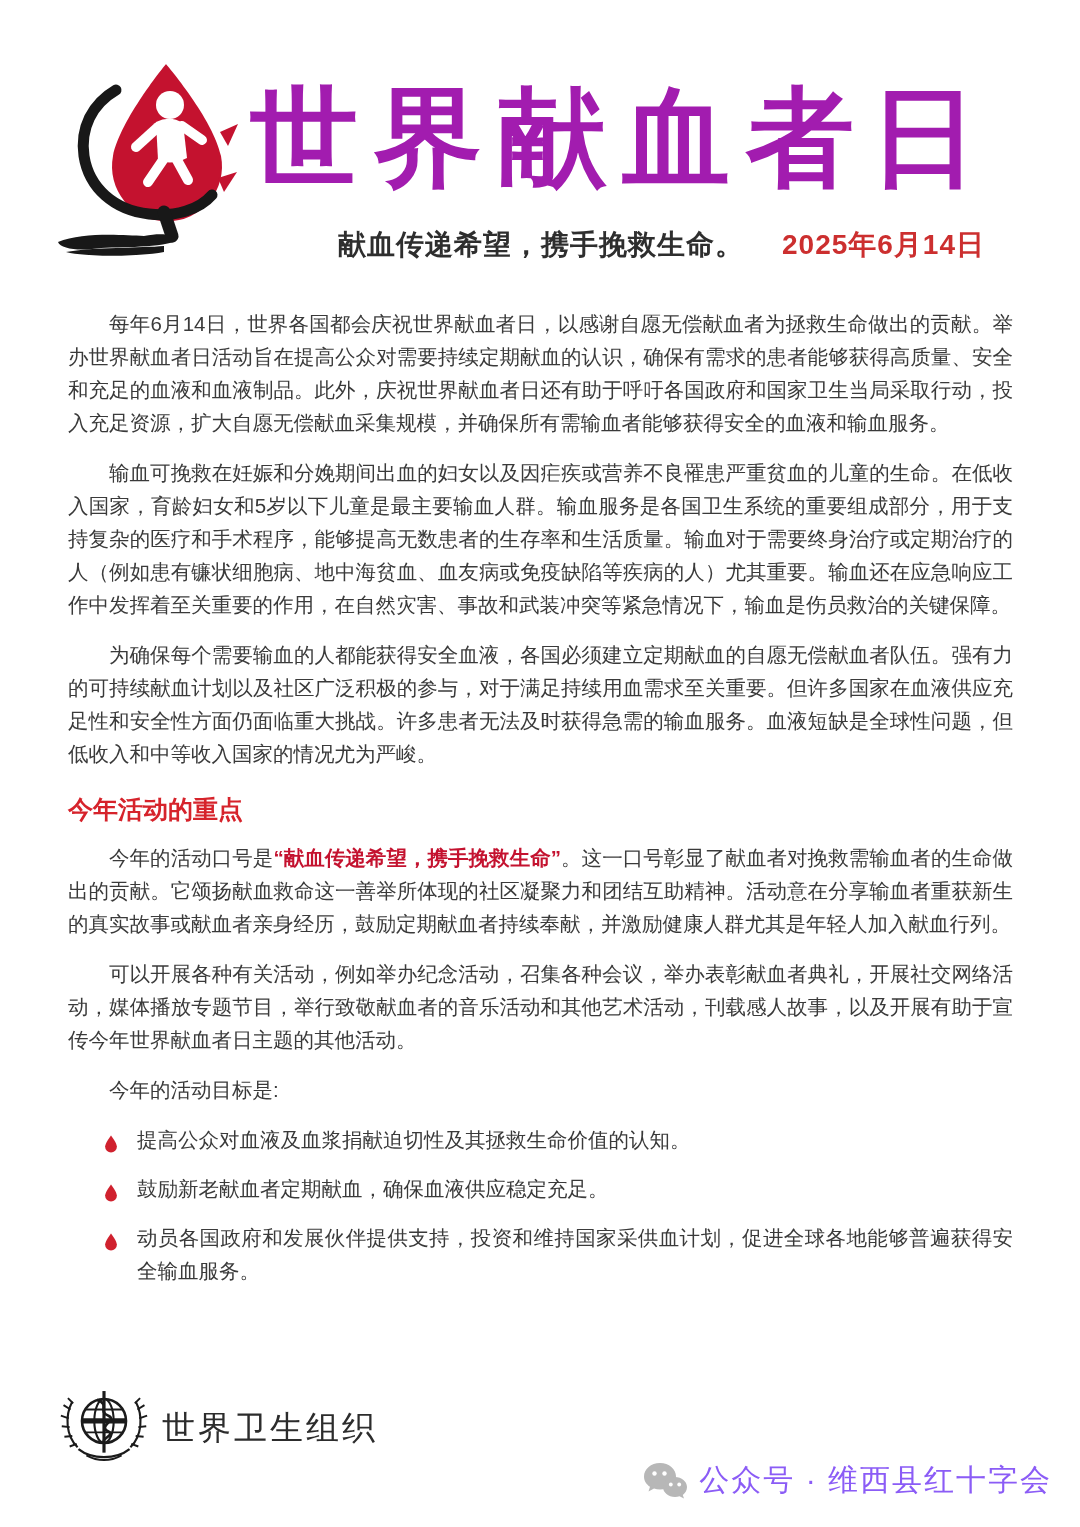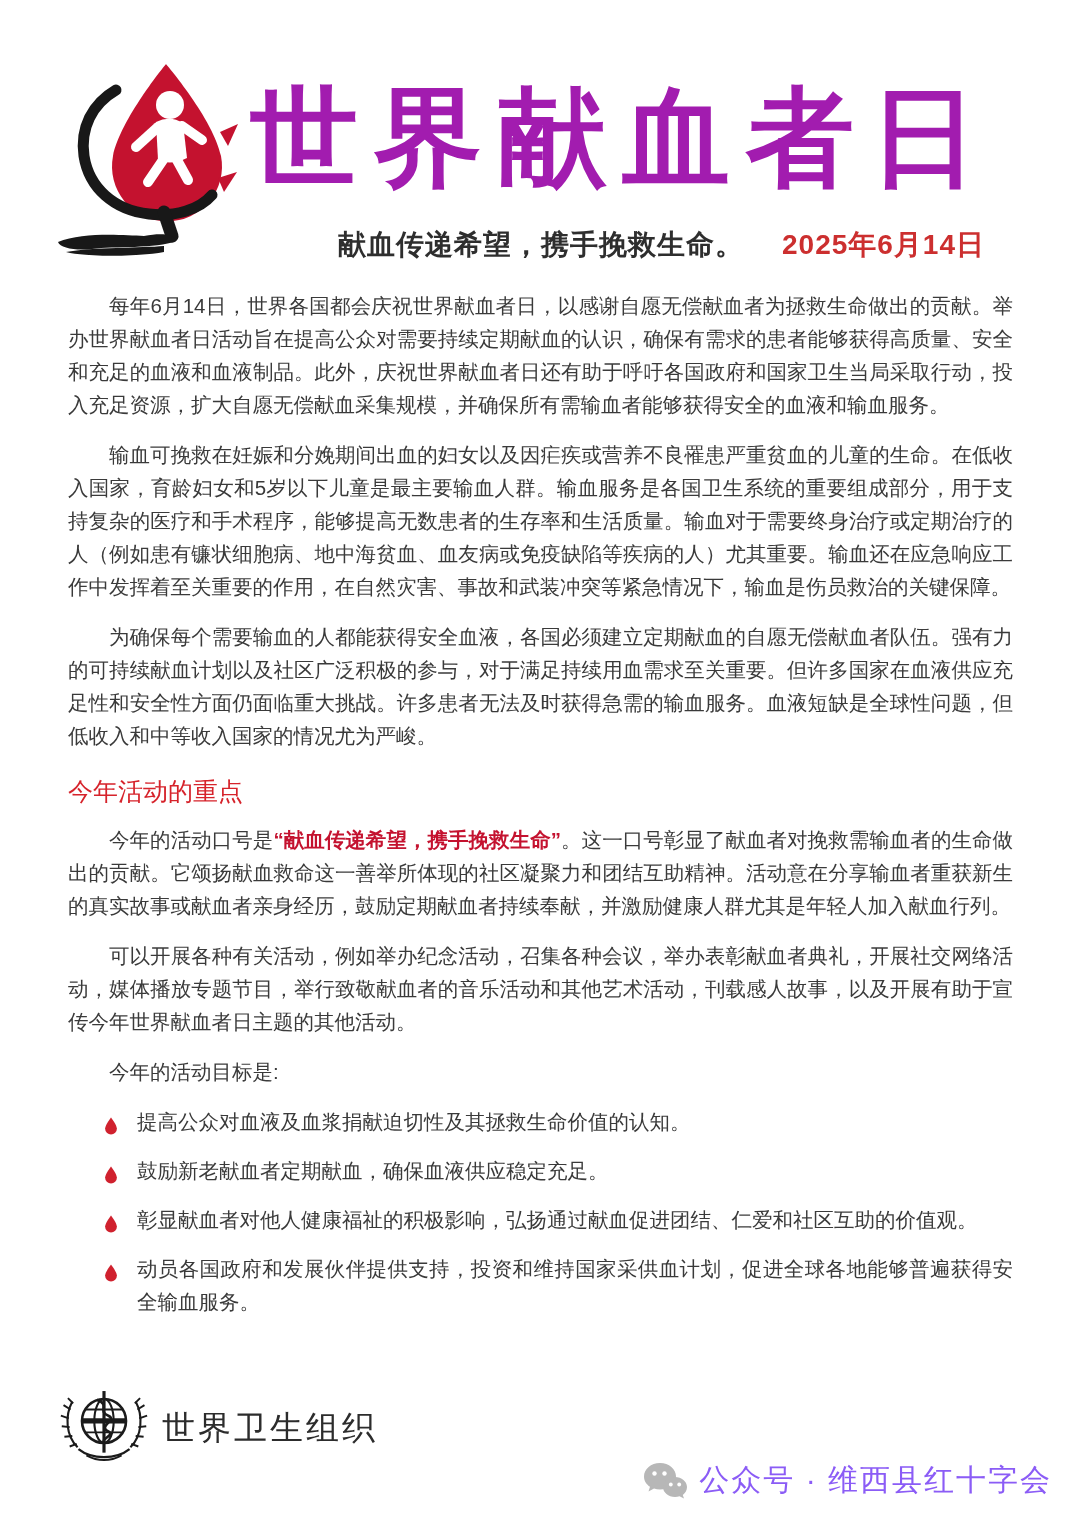--- a/index.html
+++ b/index.html
@@ -25,28 +25,28 @@
   }
   .subtitle{
     position:absolute;left:338px;top:226px;
     font-size:28px;font-weight:700;color:#2e2e2e;
     letter-spacing:1px;white-space:nowrap;
   }
   .subtitle .event-date{color:#CC2F2F;margin-left:38px;font-weight:600;margin-top:24px;}
 
   
   .content{
-    position:absolute;left:68px;top:289px;width:945px;
+    position:absolute;left:68px;top:307px;width:945px;
     font-size:20.5px;line-height:33px;color:#3a3a3a;
     text-align:justify;
   }
   .content p{margin:0 0 17px;text-indent:2em;}
   .section-heading{
     margin:24px 0 16px;
-    font-size:25px;line-height:31px;font-weight:400;
+    font-size:25px;line-height:31px;font-weight:700;
     color:#D6232B;text-indent:0;
   }
   .slogan-strong{color:#C4122F;font-weight:700;}
   .goals-intro{margin-bottom:12px;}
 
   ul.goals{list-style:none;margin:8px 0 0;padding:0;}
   ul.goals li{
     position:relative;
     padding-left:69px;
     margin-bottom:16px;
@@ -131,28 +131,20 @@
             </svg>
         </span>
         <span>鼓励新老献血者定期献血，确保血液供应稳定充足。</span>
       </li>
       <li>
         <span class="drop-bullet">
           <svg viewBox="0 0 14 19" width="14" height="19">
               <path d="M7 0.5 C7 0.5, 1.5 7.5, 1.1 11.5 A 5.9 5.9 0 1 0 12.9 11.5 C12.5 7.5, 7 0.5, 7 0.5 Z" fill="#D0212E"></path>
             </svg>
         </span>
-        <span>彰显献血者对他人健康福祉的积极影响，弘扬通过献血促进团结、仁爱和社区互助的价值观。</span>
-      </li>
-      <li>
-        <span class="drop-bullet">
-          <svg viewBox="0 0 14 19" width="14" height="19">
-              <path d="M7 0.5 C7 0.5, 1.5 7.5, 1.1 11.5 A 5.9 5.9 0 1 0 12.9 11.5 C12.5 7.5, 7 0.5, 7 0.5 Z" fill="#D0212E"></path>
-            </svg>
-        </span>
         <span>动员各国政府和发展伙伴提供支持，投资和维持国家采供血计划，促进全球各地能够普遍获得安全输血服务。</span>
       </li>
     </ul>
   </div>
 
   <div class="who-block">
     <svg class="who-logo" viewBox="0 0 100 96">
       <g stroke="#1b1b1b" fill="none">
 
         <circle cx="50" cy="40" r="25" stroke-width="3"></circle>

